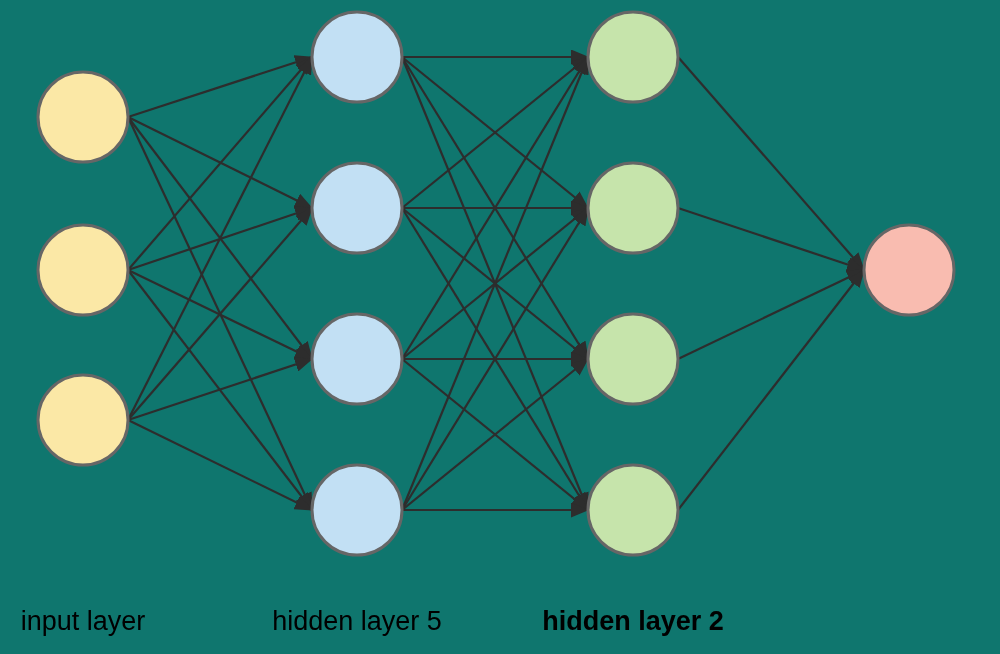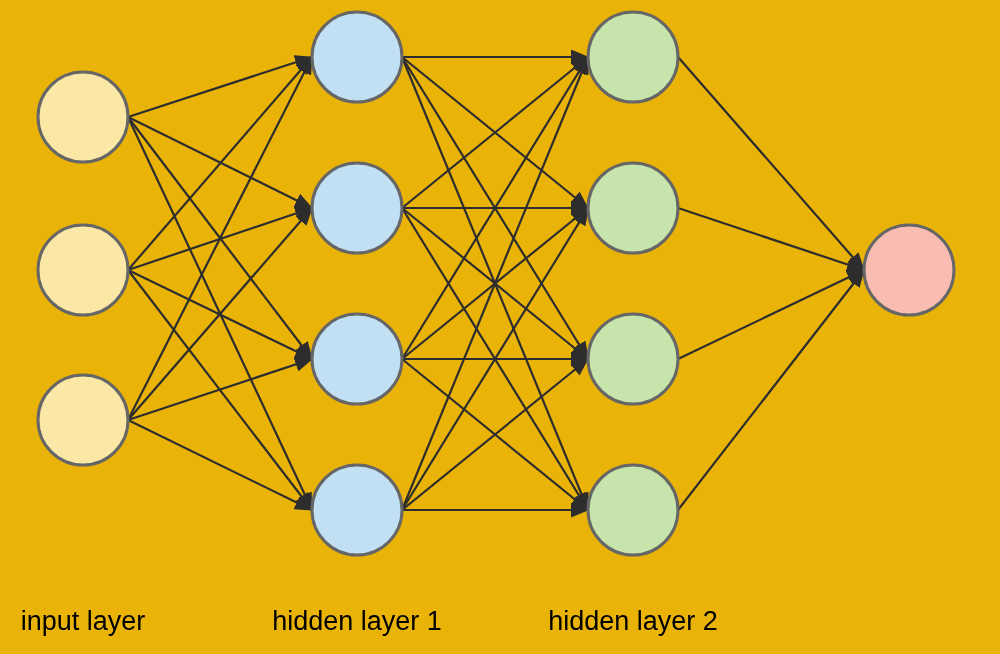--- a/index.html
+++ b/index.html
@@ -10,21 +10,21 @@
   body {
     width: 1000px;
     height: 654px;
     font-family: "Liberation Sans", sans-serif;
     overflow: hidden;
   }
   .stage {
     position: relative;
     width: 1000px;
     height: 654px;
-    background: #eab308;
+    background: #0f766e;
   }
   .stage svg {
     position: absolute;
     left: 0;
     top: 0;
     width: 1000px;
     height: 654px;
     display: block;
   }
   .layer-label {
@@ -88,15 +88,15 @@
         <circle cx="357" cy="359" r="45" fill="#C2E0F4" stroke="#666666" stroke-width="3"></circle>
         <circle cx="357" cy="510" r="45" fill="#C2E0F4" stroke="#666666" stroke-width="3"></circle>
         <circle cx="633" cy="57" r="45" fill="#C6E4AB" stroke="#666666" stroke-width="3"></circle>
         <circle cx="633" cy="208" r="45" fill="#C6E4AB" stroke="#666666" stroke-width="3"></circle>
         <circle cx="633" cy="359" r="45" fill="#C6E4AB" stroke="#666666" stroke-width="3"></circle>
         <circle cx="633" cy="510" r="45" fill="#C6E4AB" stroke="#666666" stroke-width="3"></circle>
         <circle cx="909" cy="270" r="45" fill="#F9BCB0" stroke="#666666" stroke-width="3"></circle>
       </g>
     </svg>
   <div class="layer-label" style="left: 83px; top: 606px; font-size: 27px; color: rgb(0, 0, 0);">input layer</div>
-  <div class="layer-label" style="left: 357px; top: 606px; font-size: 27px; color: rgb(0, 0, 0);">hidden layer 1</div>
-  <div class="layer-label" style="left: 633px; top: 606px; font-size: 27px; color: rgb(0, 0, 0);">hidden layer 2</div>
+  <div class="layer-label" style="left: 357px; top: 606px; font-size: 27px; color: rgb(0, 0, 0);">hidden layer 5</div>
+  <div class="layer-label" style="left: 633px; top: 606px; font-size: 27px; color: rgb(0, 0, 0); font-weight: bold;">hidden layer 2</div>
 </div>
 
 </body></html>

